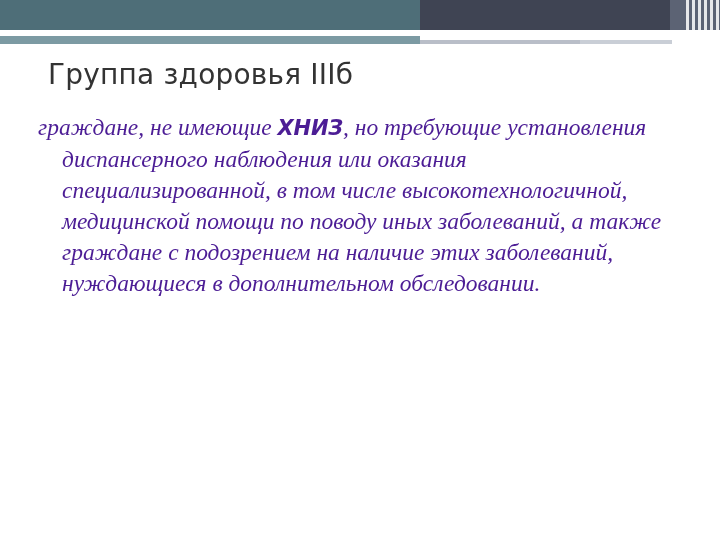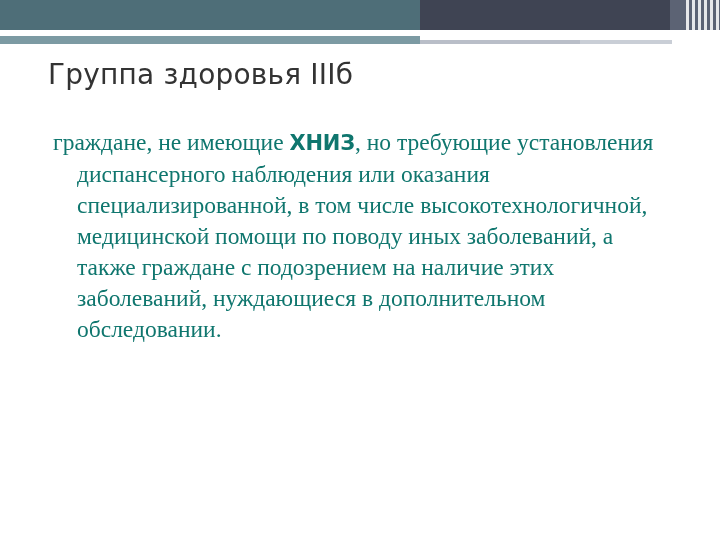--- a/index.html
+++ b/index.html
@@ -123,25 +123,26 @@
   .bodywrap {
     position: absolute;
     top: 112px;
     left: 38px;
     width: 640px;
   }
   .body-para {
     font-family: "Liberation Serif", serif;
     font-size: 23.5px;
     line-height: 31px;
-    color: #0f766e;
+    color: #4c1d95;
     text-indent: 6px;
-    margin: 15px;
+    margin: 0;
     padding-left: 24px;
     text-indent: -24px;
+    font-style: italic;
   }
   .body-para .hang {
     display: inline;
   }
   .strong-term {
     font-family: "DejaVu Sans", sans-serif;
     font-size: 21px;
     font-weight: 700;
     letter-spacing: -0.2px;
   }

